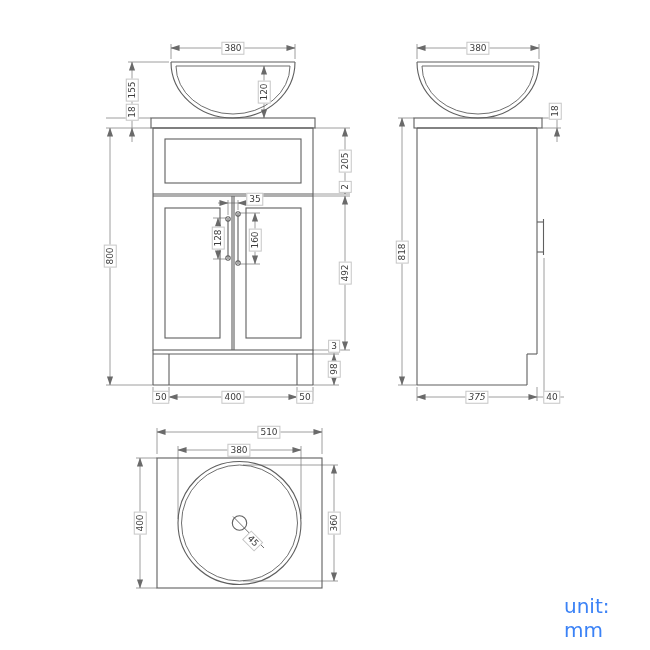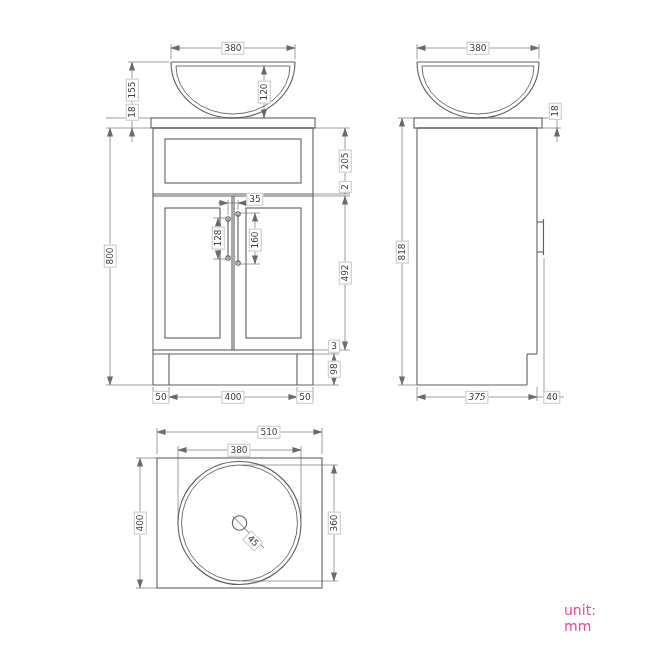--- a/index.html
+++ b/index.html
@@ -11,21 +11,21 @@
   .obj .thin { stroke-width:0.9; }
   .ext line { stroke:#878787; stroke-width:0.8; fill:none; }
   .ext .dim  { marker-start:url(#ar); marker-end:url(#ar); }
   .ext .dimo { marker-end:url(#ar); }
   .lbl { position:absolute; transform:translate(-50%,-50%); font-size:9px; line-height:10px;
          color:#3c3c3c; background:#ffffff; border:1px solid #c6c6c6; padding:0 2px 0.5px;
          white-space:nowrap; z-index:2; }
   .lbl.v   { transform:translate(-50%,-50%) rotate(-90deg); }
   .lbl.d45 { transform:translate(-50%,-50%) rotate(45deg); }
   .unit { position:absolute; left:552px; top:618px; transform:translate(0,-50%);
-          font-size:14px; color:#ec4899; z-index:2; }
+          font-size:20px; color:#3b82f6; z-index:2; }
 </style>
 </head>
 <body>
 
 <div class="canvas">
 
 <svg width="650" height="650" viewBox="0 0 650 650">
   <defs>
     <marker id="ar" viewBox="0 0 10 10" refX="9.5" refY="5" markerWidth="9" markerHeight="9" markerUnits="userSpaceOnUse" orient="auto-start-reverse">
       <path d="M0,1.6 L10,5 L0,8.4 Z" fill="#6a6a6a"></path>

